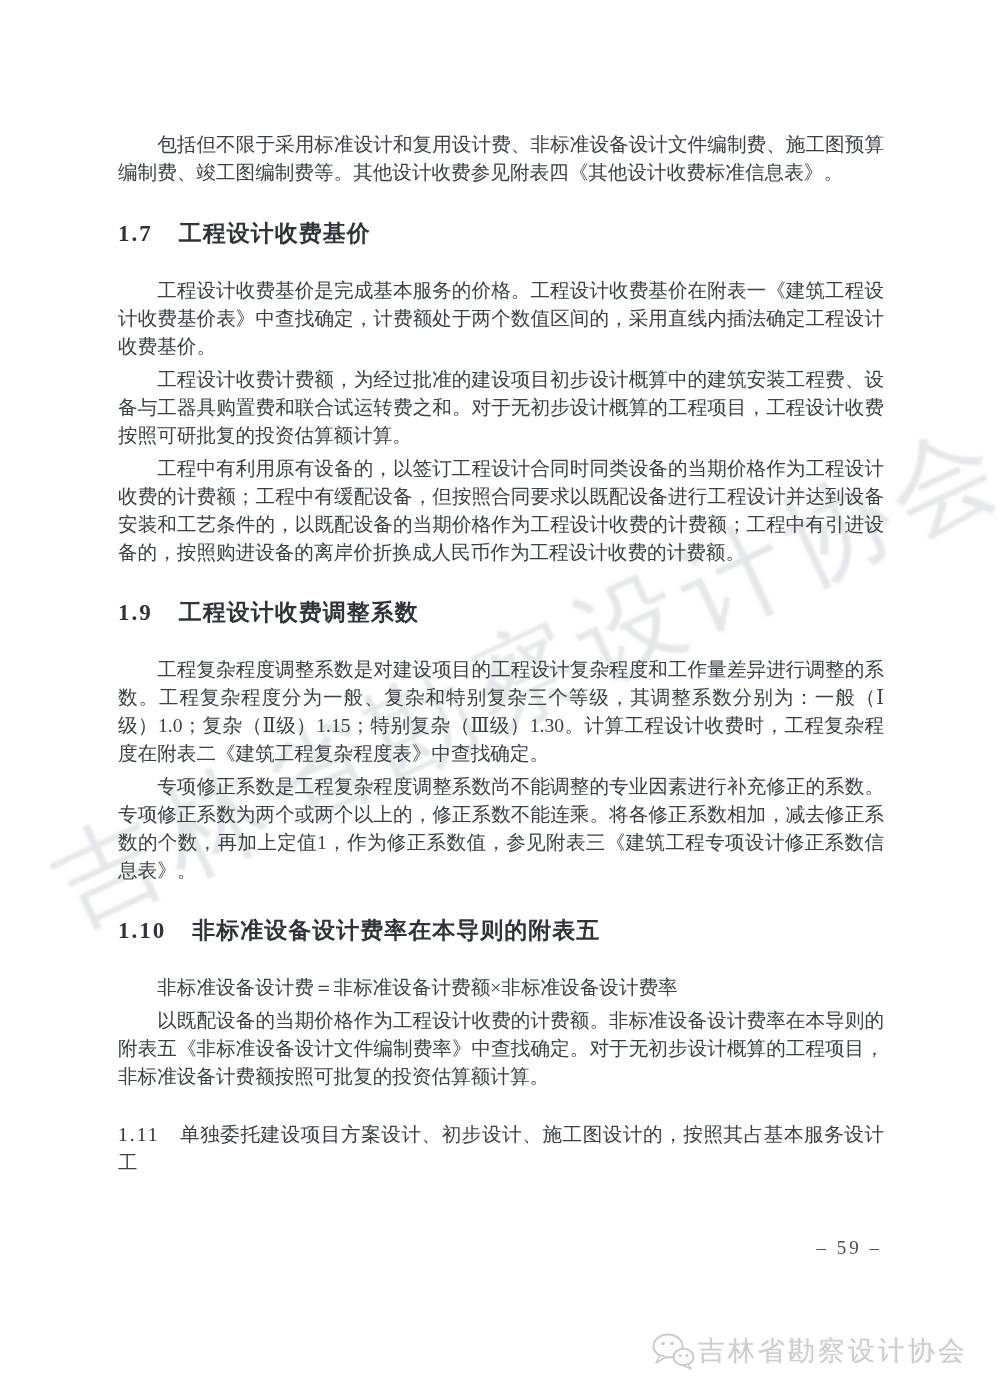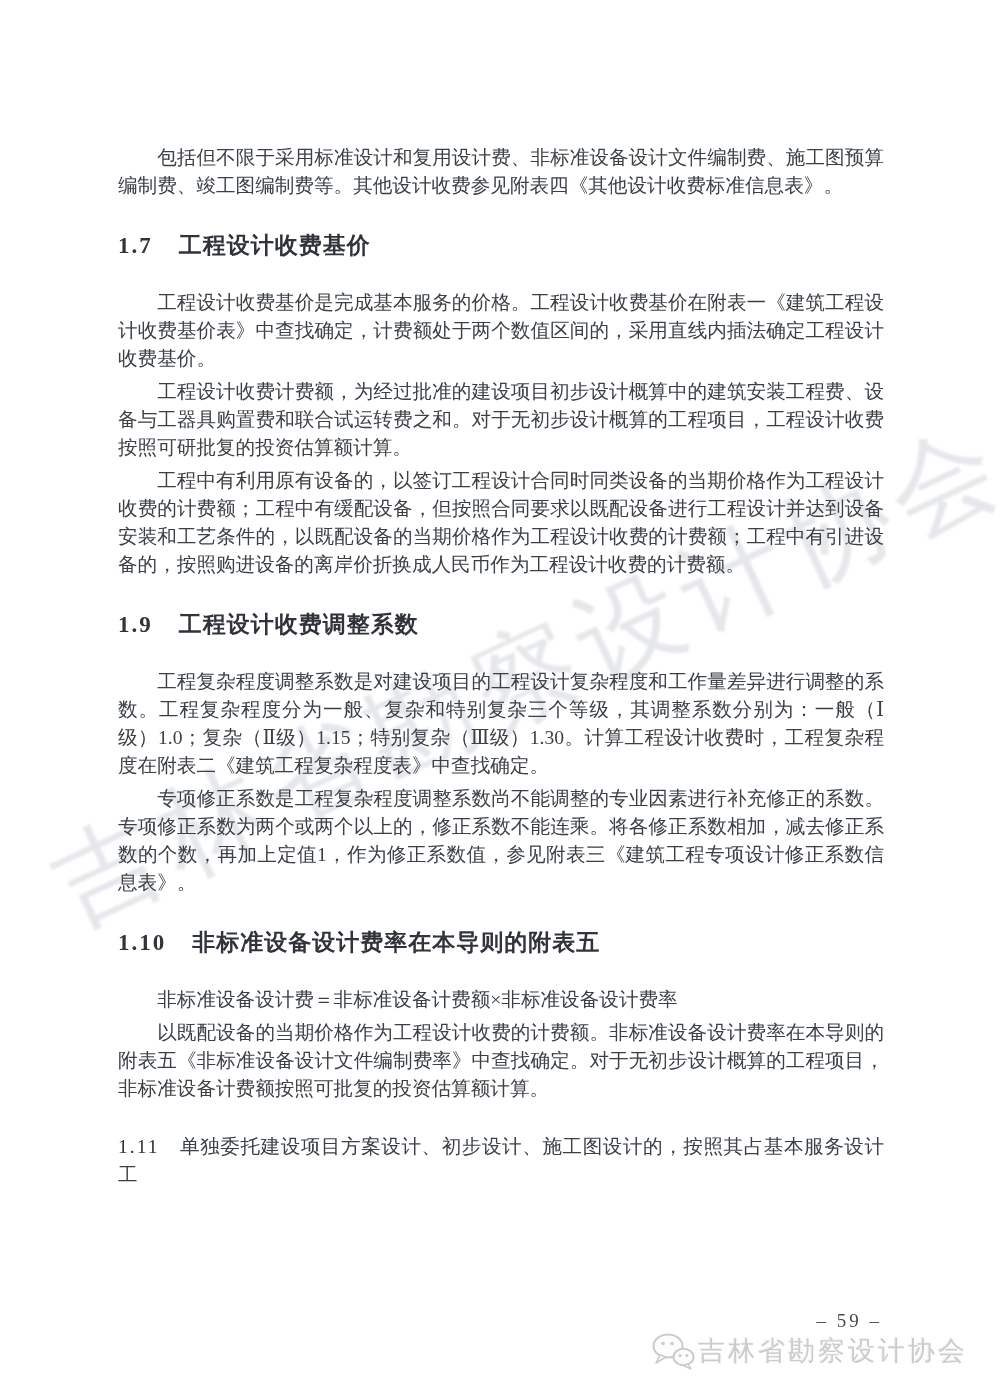--- a/index.html
+++ b/index.html
@@ -45,21 +45,22 @@
     color: #3b4046;
     font-size: 19.6px;
     line-height: 28px;
     text-align: justify;
   }
   p.para {
     margin: 5px 0 0 0;
     text-indent: 2em;
   }
   p.para.intro {
-    margin-top: 28px;
+    margin-top: 16px;
+    font-family: Liberation Mono, monospace;
   }
   .heading {
     margin: 30px 0 27px 0;
     font-size: 23px;
     line-height: 32px;
     font-weight: bold;
     color: #30343a;
     text-align: left;
     letter-spacing: 1px;
   }
@@ -75,21 +76,21 @@
     text-align: justify;
   }
   .clause-num {
     font-weight: normal;
     color: #30343a;
     margin-right: 20px;
     letter-spacing: 2px;
   }
   .pagenum {
     position: absolute;
-    top: 1310px;
+    top: 1237px;
     right: 118px;
     z-index: 2;
     font-size: 19px;
     letter-spacing: 3px;
     color: #474b52;
   }
   .footer {
     position: absolute;
     right: 32px;
     bottom: 22px;

